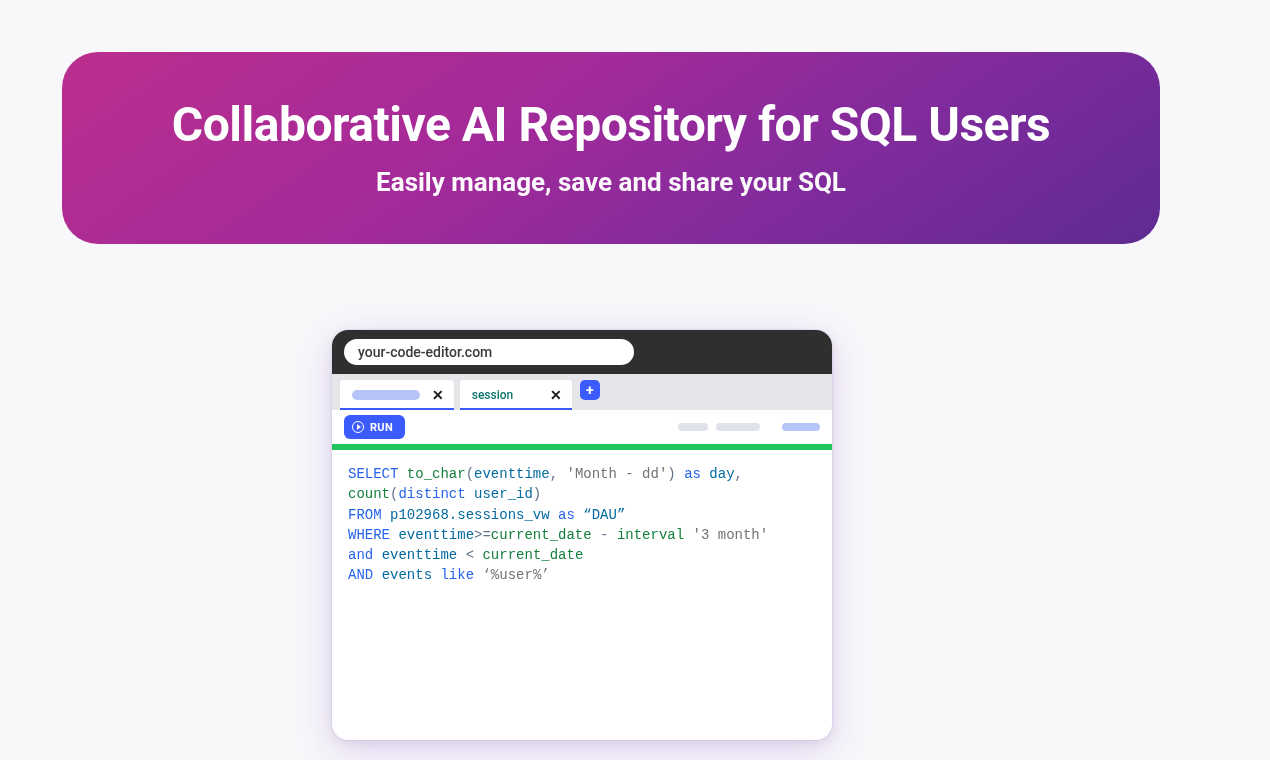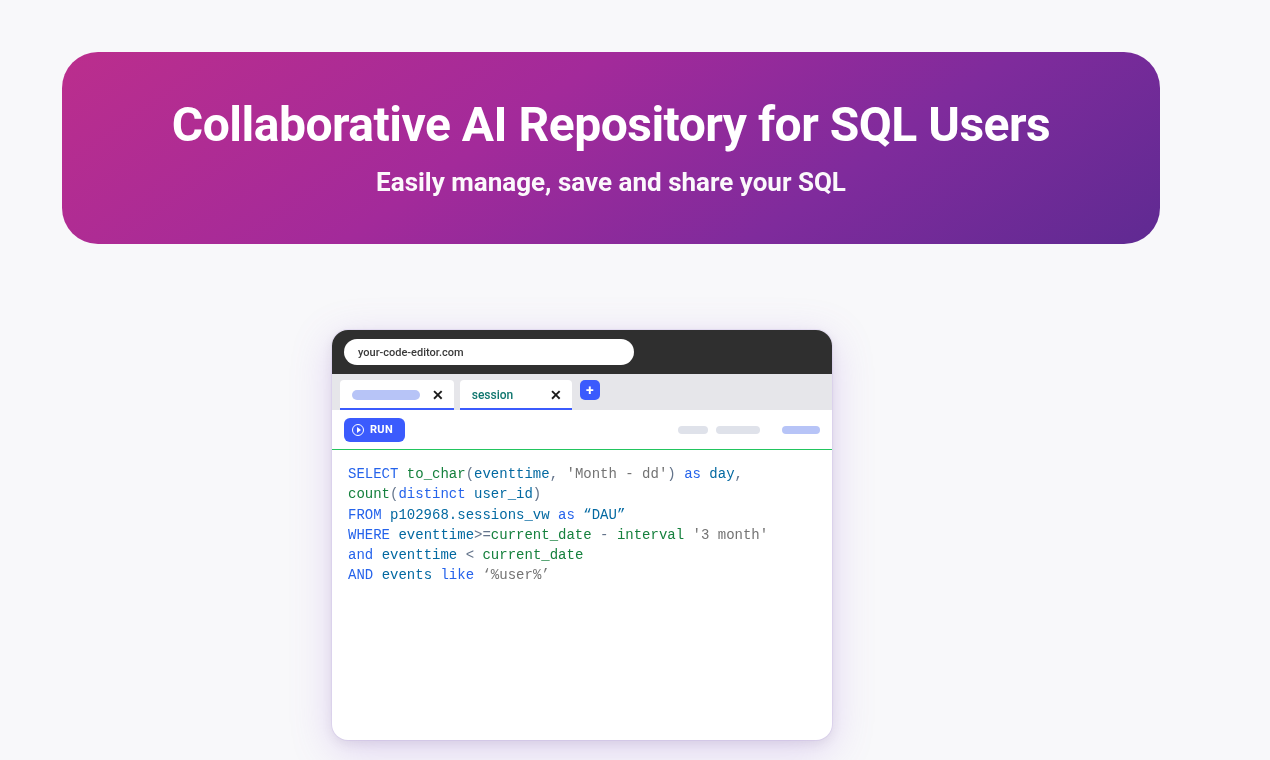--- a/index.html
+++ b/index.html
@@ -67,21 +67,21 @@
   .url-pill {
     background: #ffffff;
     height: 26px;
     border-radius: 13px;
     flex: 0 0 290px;
     display: flex;
     align-items: center;
     padding: 0 14px;
   }
   .url-pill span {
-    font-size: 11px;
+    font-size: 14px;
     color: #3a3a3a;
     font-weight: 500;
   }
 
   
   .tabstrip {
     background: #e6e6ea;
     height: 36px;
     display: flex;
     align-items: flex-end;
@@ -137,21 +137,21 @@
     align-self: center;
     margin-left: 2px;
     margin-bottom: 5px;
     font-size: 14px;
     font-weight: 700;
   }
 
   
   .toolbar {
     height: 40px;
-    border-bottom: 1px solid #22c55e;
+    border-bottom: 6px solid #22c55e;
     display: flex;
     align-items: center;
     padding: 0 12px;
     gap: 8px;
   }
   .run-btn {
     background: #3b5bfd;
     color: #ffffff;
     border-radius: 6px;
     height: 24px;

